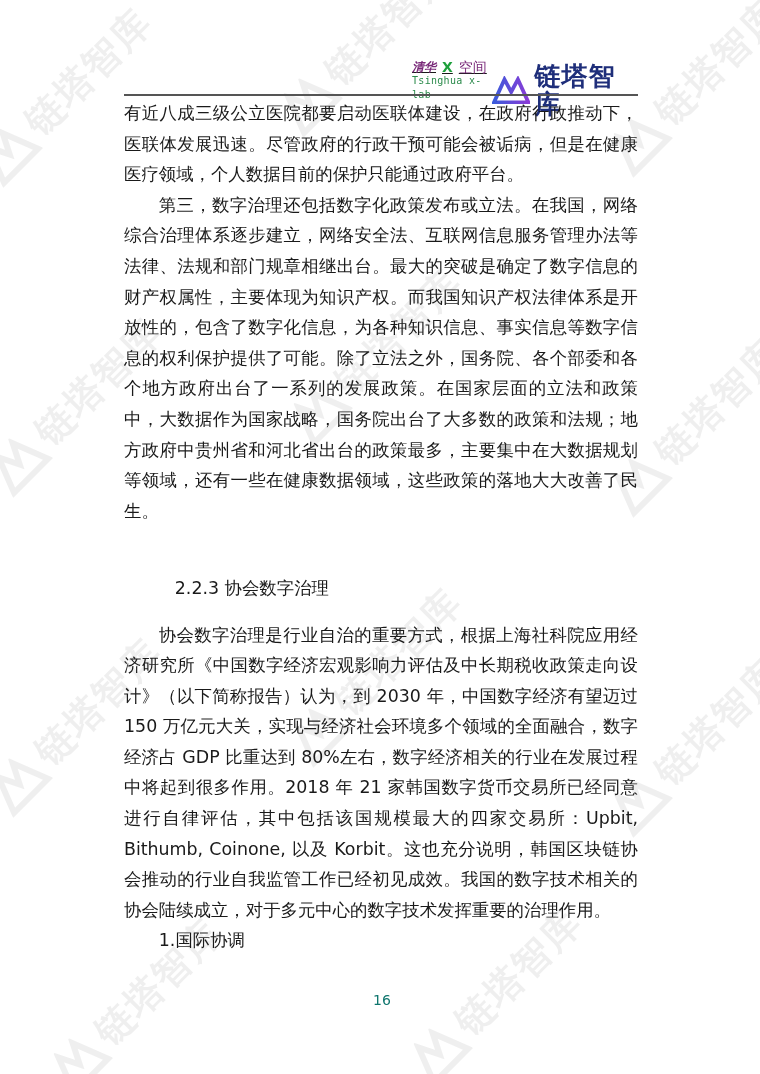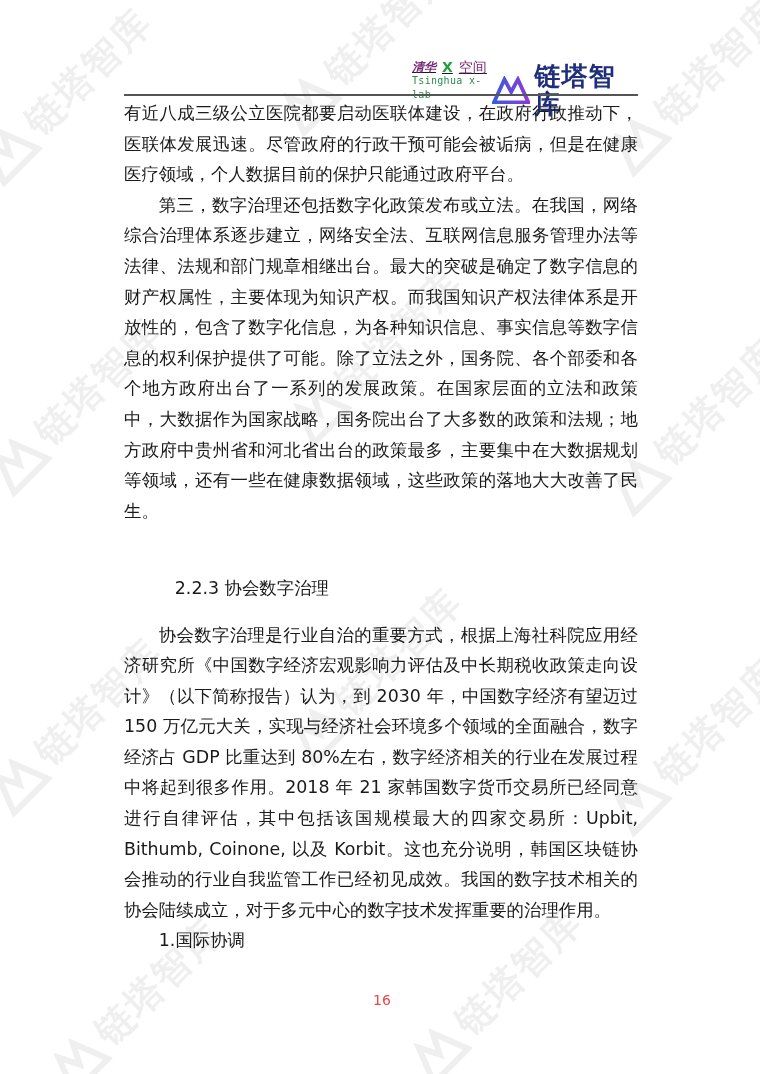--- a/index.html
+++ b/index.html
@@ -43,21 +43,21 @@
     position: absolute; left: 124px; top: 98px; width: 514px; z-index: 2;
     font-size: 17.4px; line-height: 30.6px;
     text-align: justify;
   }
   .content p { margin: 0; }
   .indent { text-indent: 2em; }
   .gap { height: 30.6px; }
   .heading { margin: 16px; font-weight: normal; font-size: 17.4px; text-indent: 2em; }
   .page-number {
     position: absolute; left: 4px; right: 0; top: 992px; text-align: center;
-    font-size: 14px; color: #ef4444; z-index: 2;
+    font-size: 14px; color: #0f766e; z-index: 2;
   }
 </style>
 </head>
 <body>
 
 <div class="watermarks">
   <div class="wm" style="left:-40px; top:70px;">
       <svg viewBox="0 0 56 46">
         <path d="M4 42 L18 6 L28 26 L38 6 L52 42 Z" fill="none" stroke="#555" stroke-width="6"></path>
       </svg>

